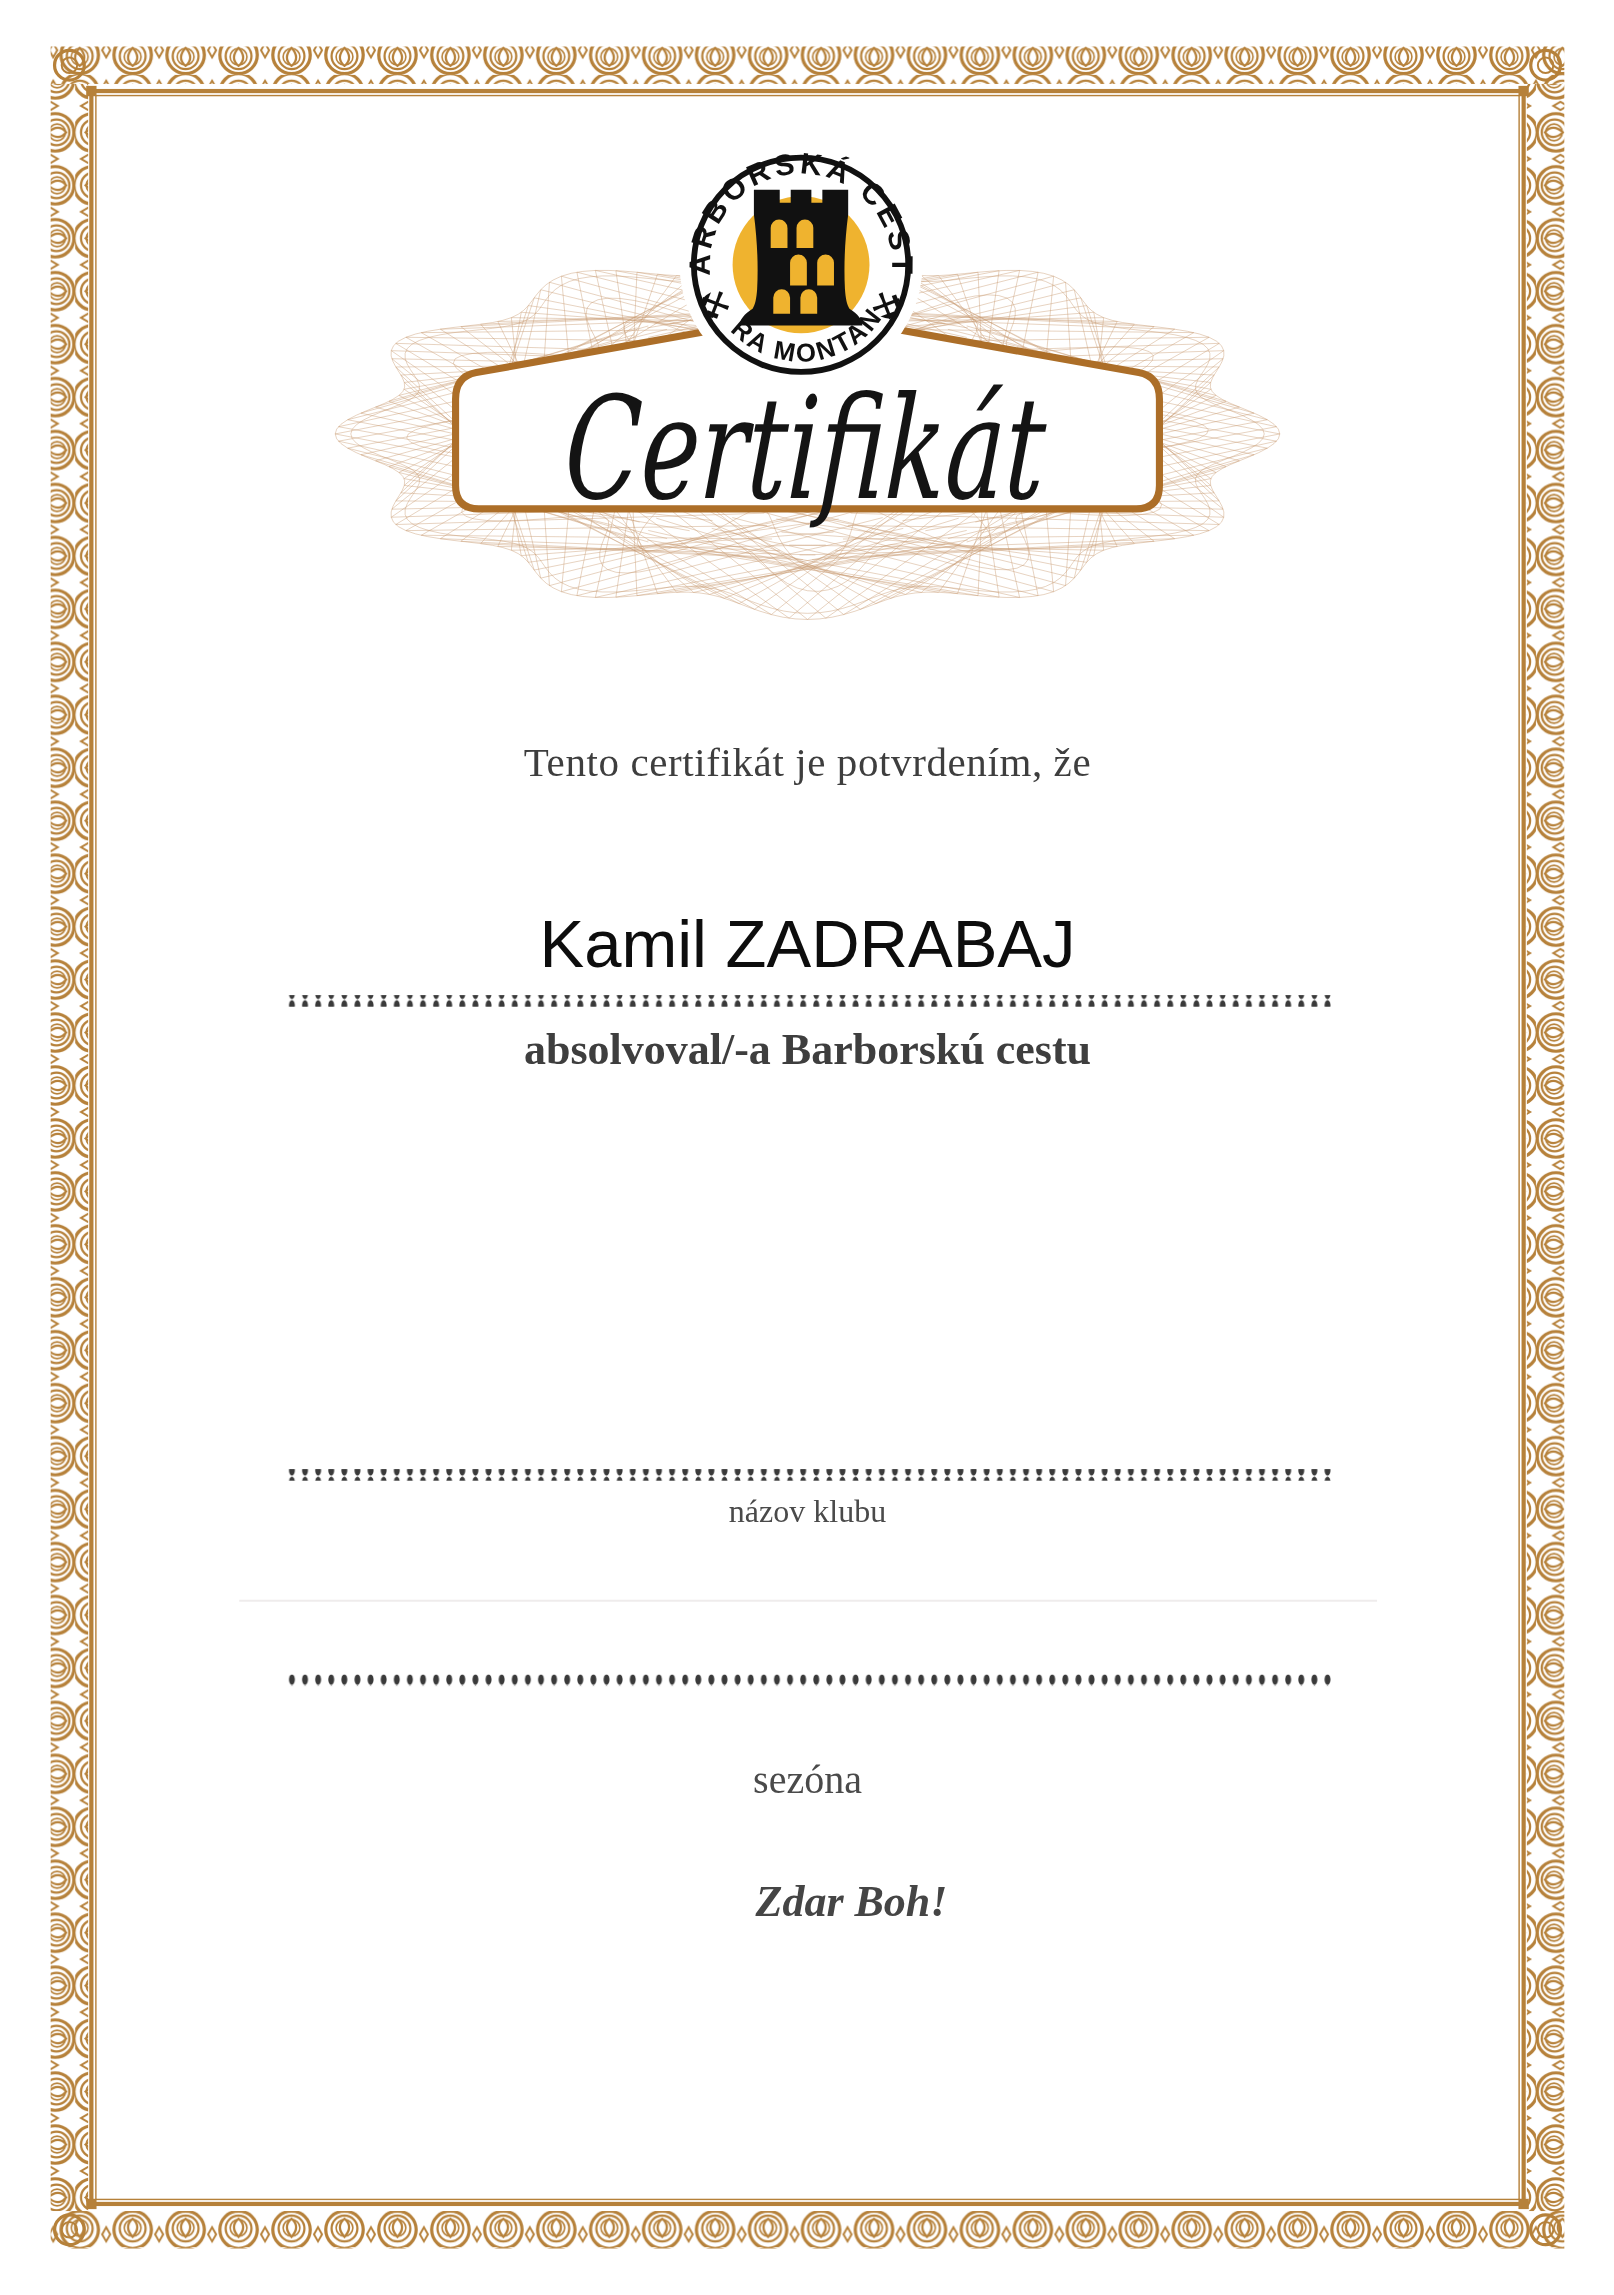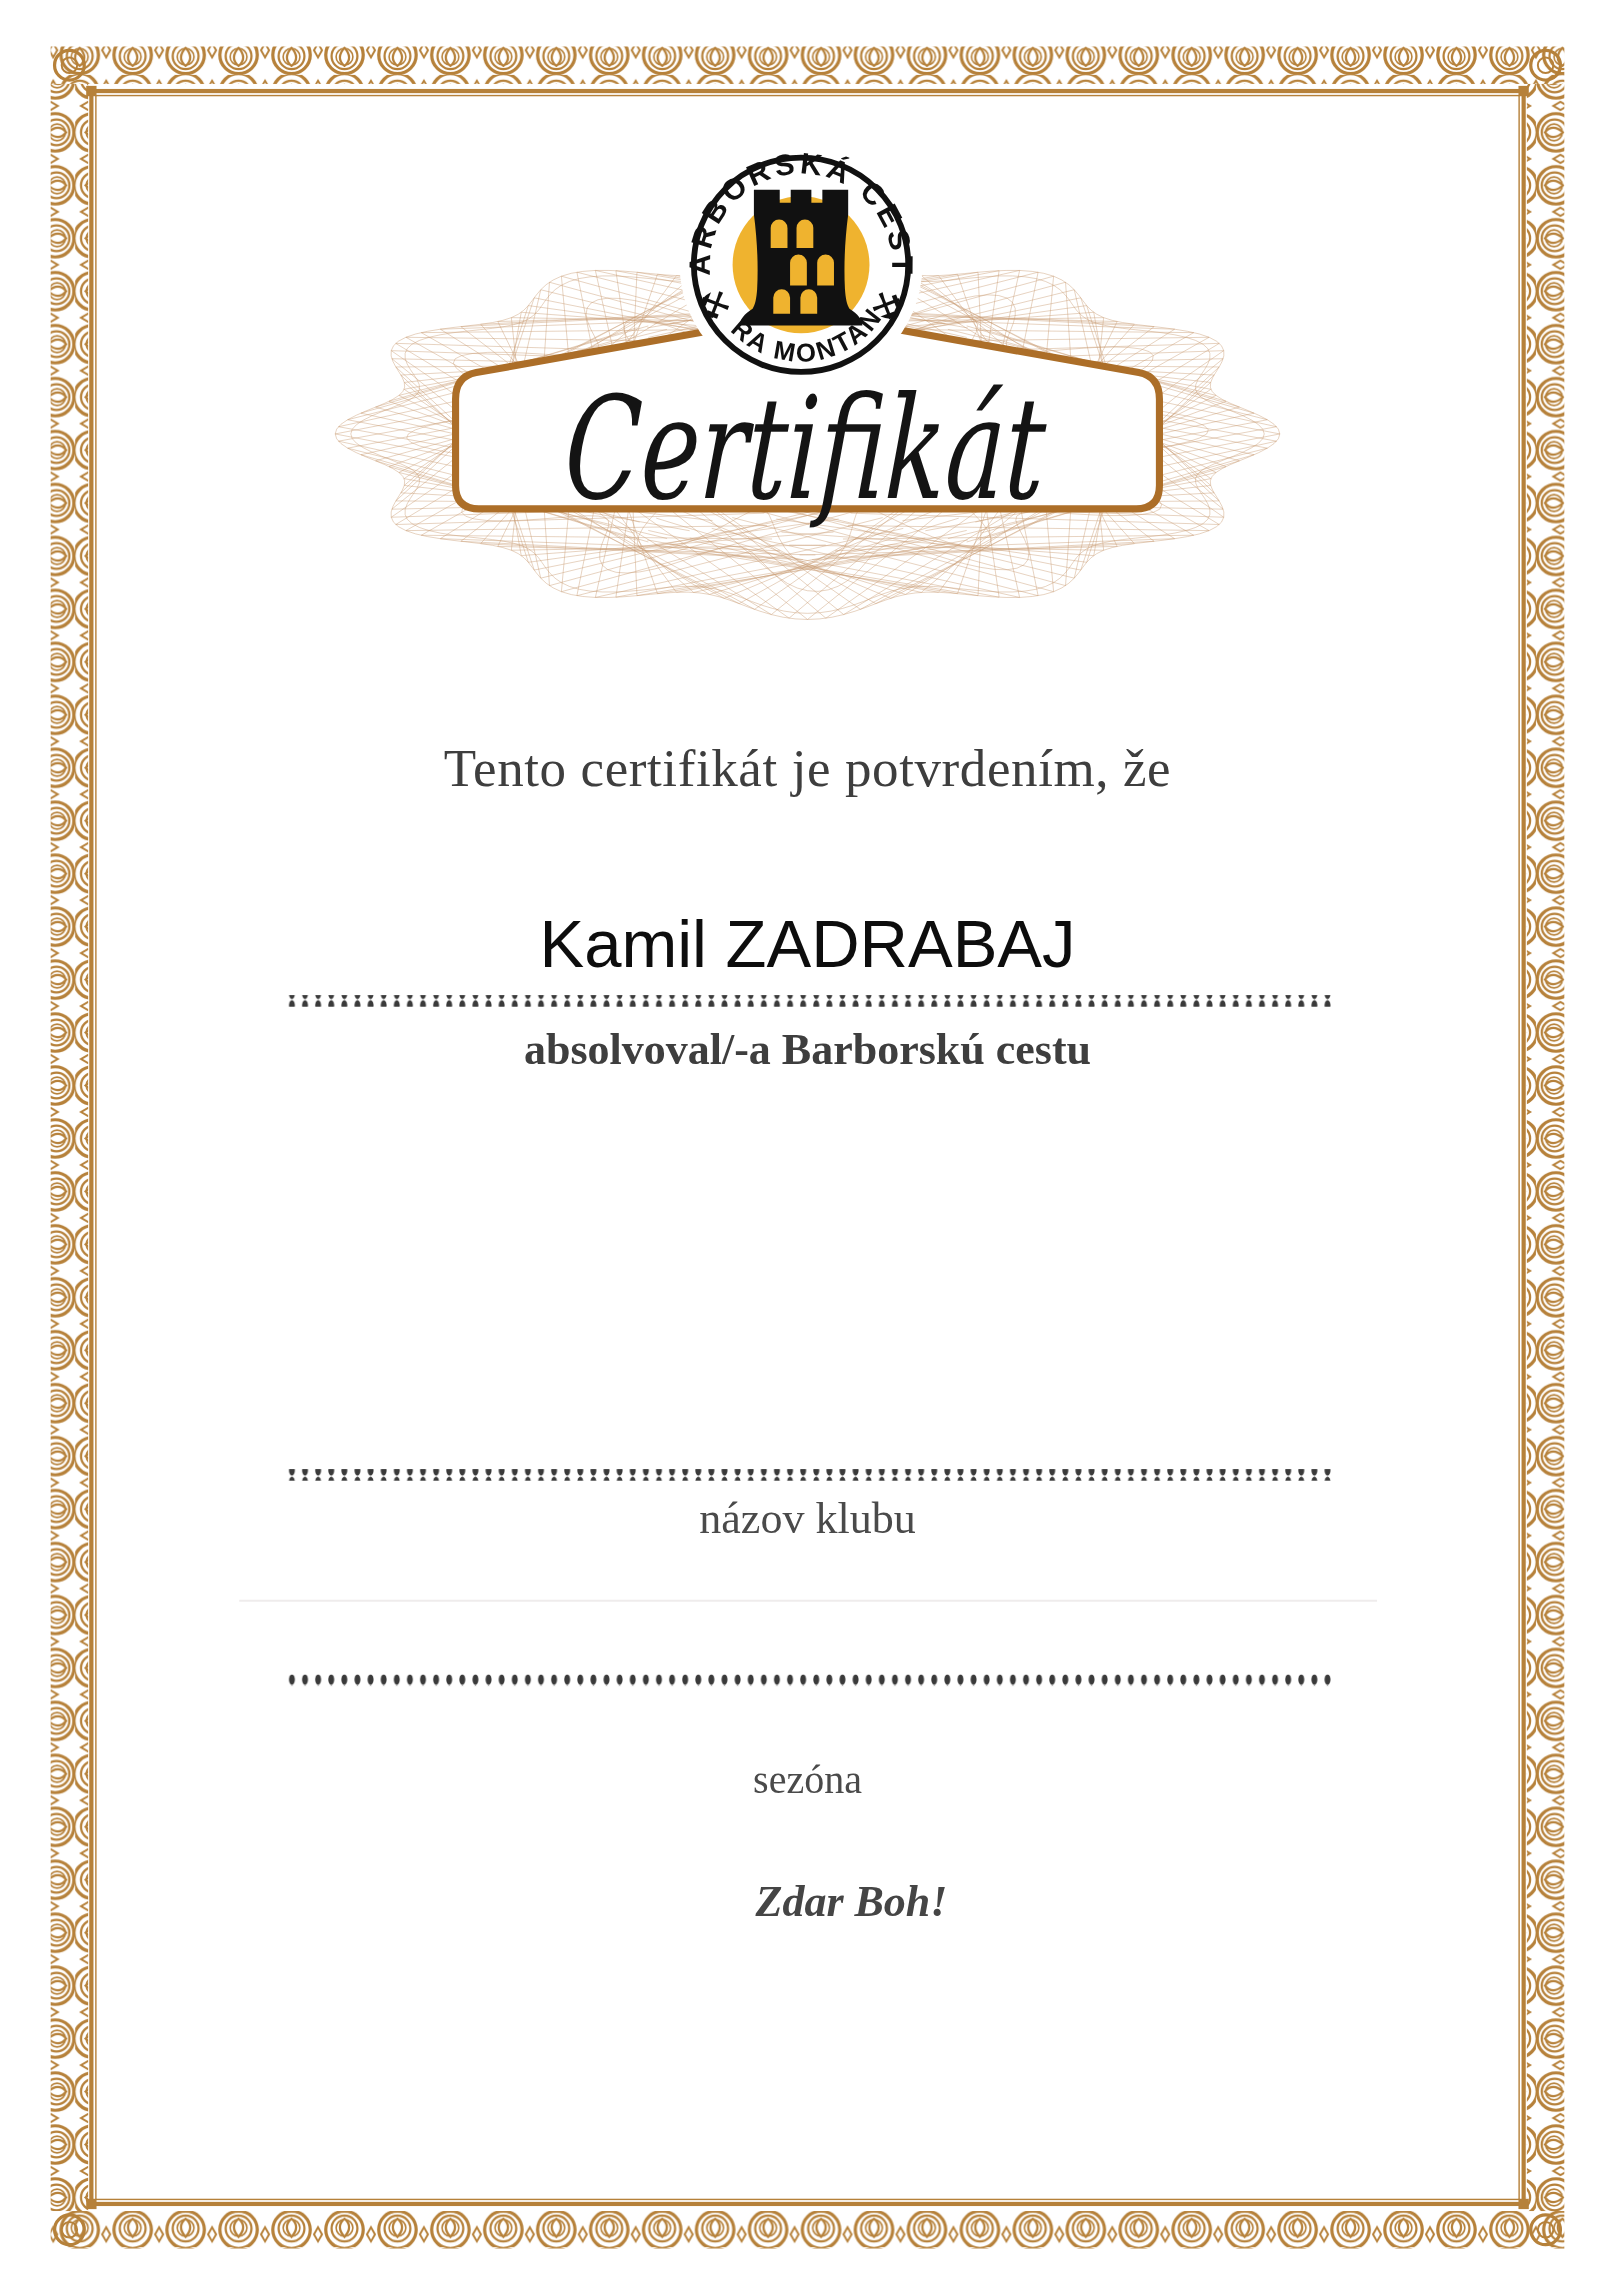--- a/index.html
+++ b/index.html
@@ -2,26 +2,26 @@
 <html style="font-size:10.3px"><head>
 <meta charset="utf-8">
 <style>
   html,body{margin:0;padding:0;background:#fff;}
   .page{position:relative;width:1615px;height:2295px;background:#fff;overflow:hidden;
         font-family:"Liberation Serif", serif;}
   .decor{position:absolute;left:0;top:0;width:1615px;height:2295px;}
   .tl{position:absolute;left:0;width:100%;text-align:center;white-space:nowrap;}
   .t-script{top:378px;font-family:"DejaVu Serif", serif;font-style:italic;font-size:142px;
             color:#141414;transform:scaleX(0.70) skewX(-4deg);transform-origin:50% 20%;line-height:1;}
-  .t-intro{top:738px;font-size:53px;color:#3e3e3e;letter-spacing:0.6px;}
+  .t-intro{top:738px;font-size:41px;color:#3e3e3e;letter-spacing:0.6px;}
   .t-name{top:907px;font-family:"Liberation Sans", sans-serif;font-size:67px;color:#0d0d0d;line-height:1.1;}
   .t-achv{top:1024px;font-size:44px;font-weight:bold;color:#3e3e3e;}
   .t-body{top:1085px;font-size:44px;color:#3e3e3e;line-height:67px;}
   .t-club{top:1382px;font-family:"Liberation Sans", sans-serif;font-size:50px;color:#0d0d0d;}
-  .t-club-label{top:1493px;font-size:44px;color:#4a4a4a;}
+  .t-club-label{top:1493px;font-size:32px;color:#4a4a4a;}
   .t-year{top:1588px;font-family:"Liberation Sans", sans-serif;font-size:59px;color:#0d0d0d;}
   .t-season-label{top:1712px;font-size:40px;color:#4a4a4a;margin-top:44px;}
   .t-closing{top:1876px;font-size:44px;font-weight:bold;font-style:italic;color:#454545;padding-left:44px;}
 </style>
 </head>
 <body>
 
 <div class="page">
 
   <svg class="decor" viewBox="0 0 2500 3554">

